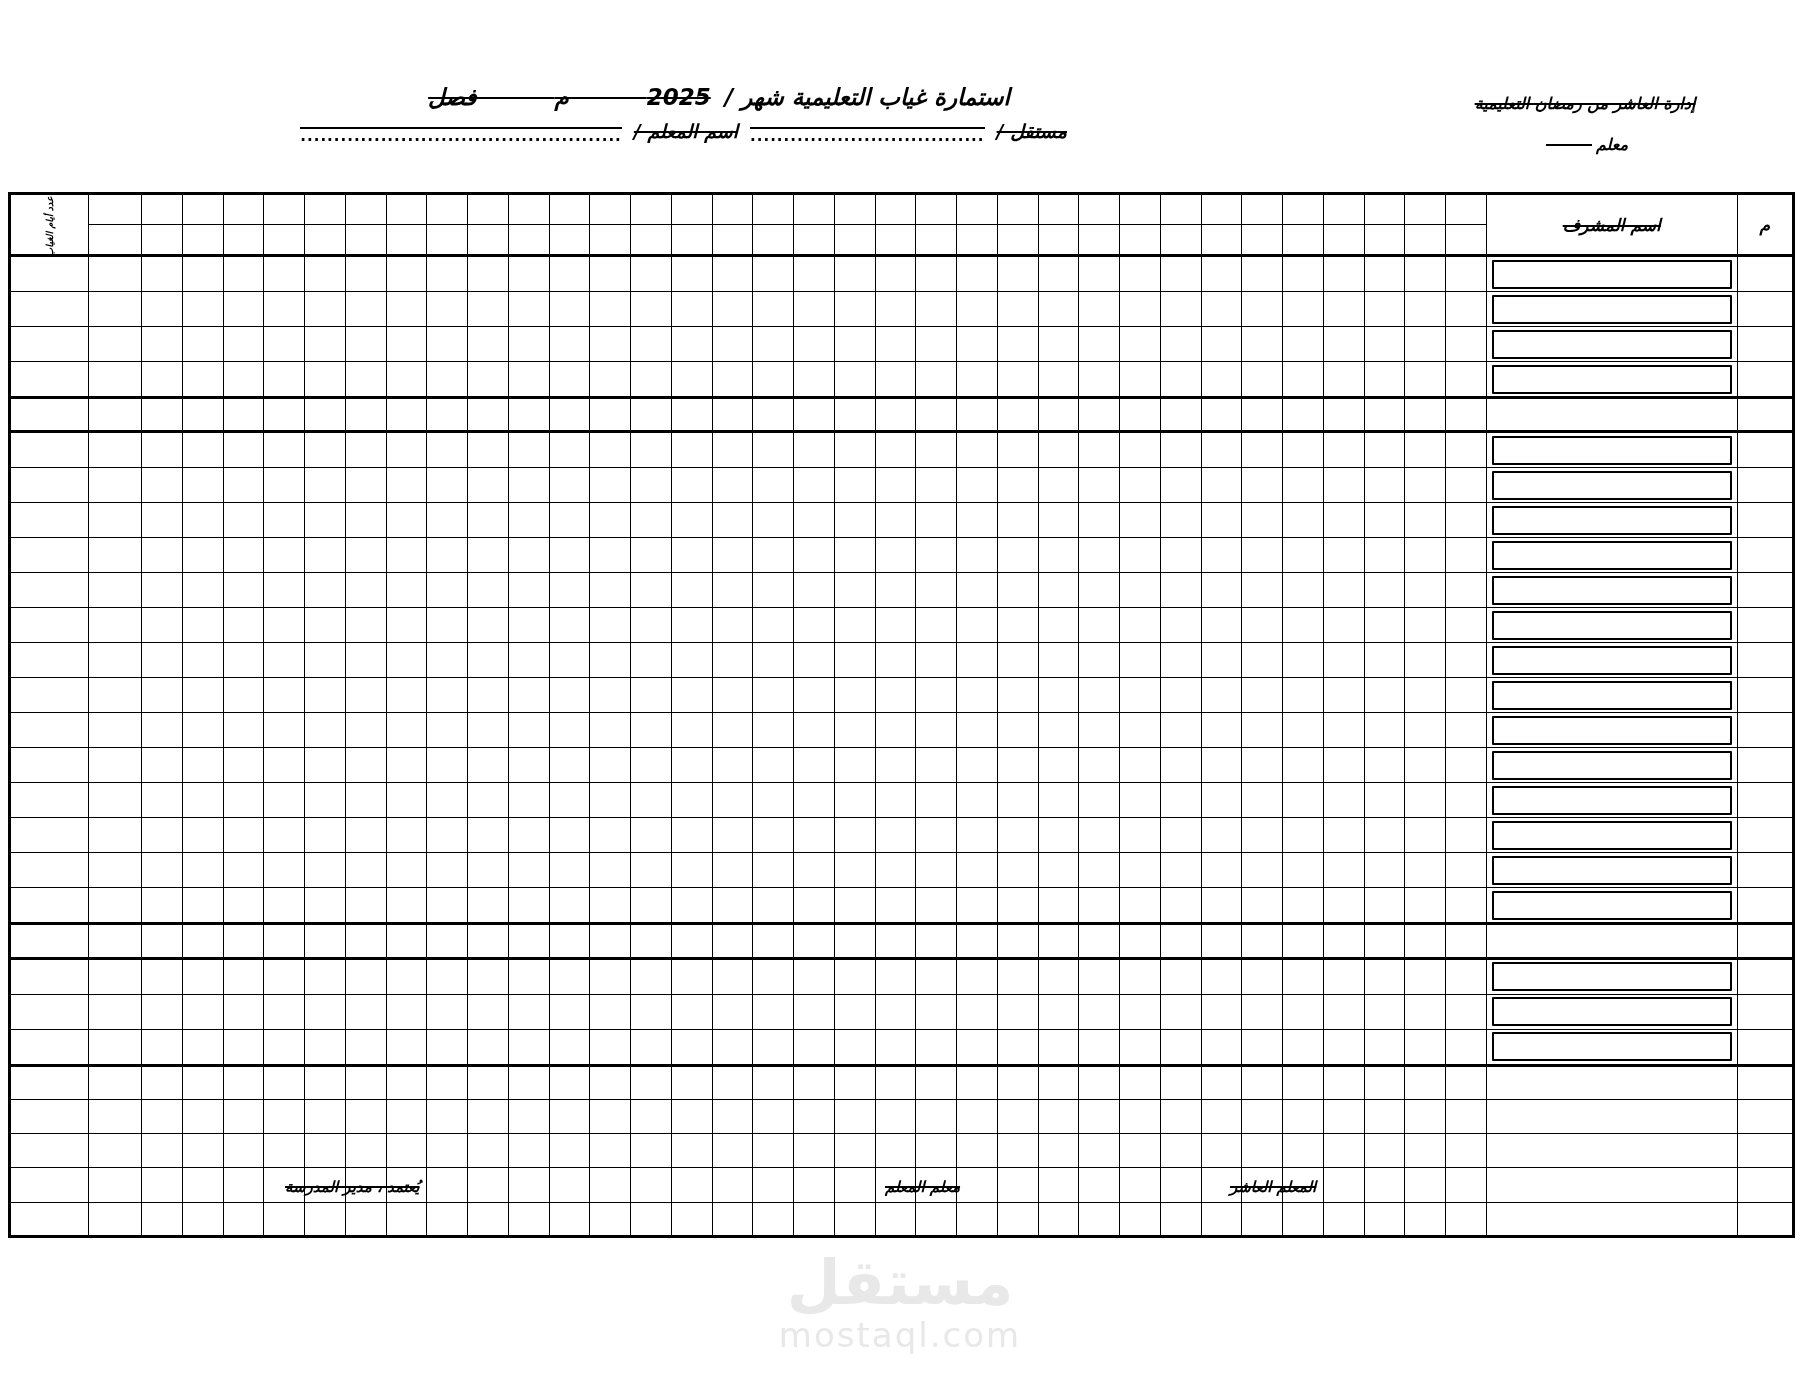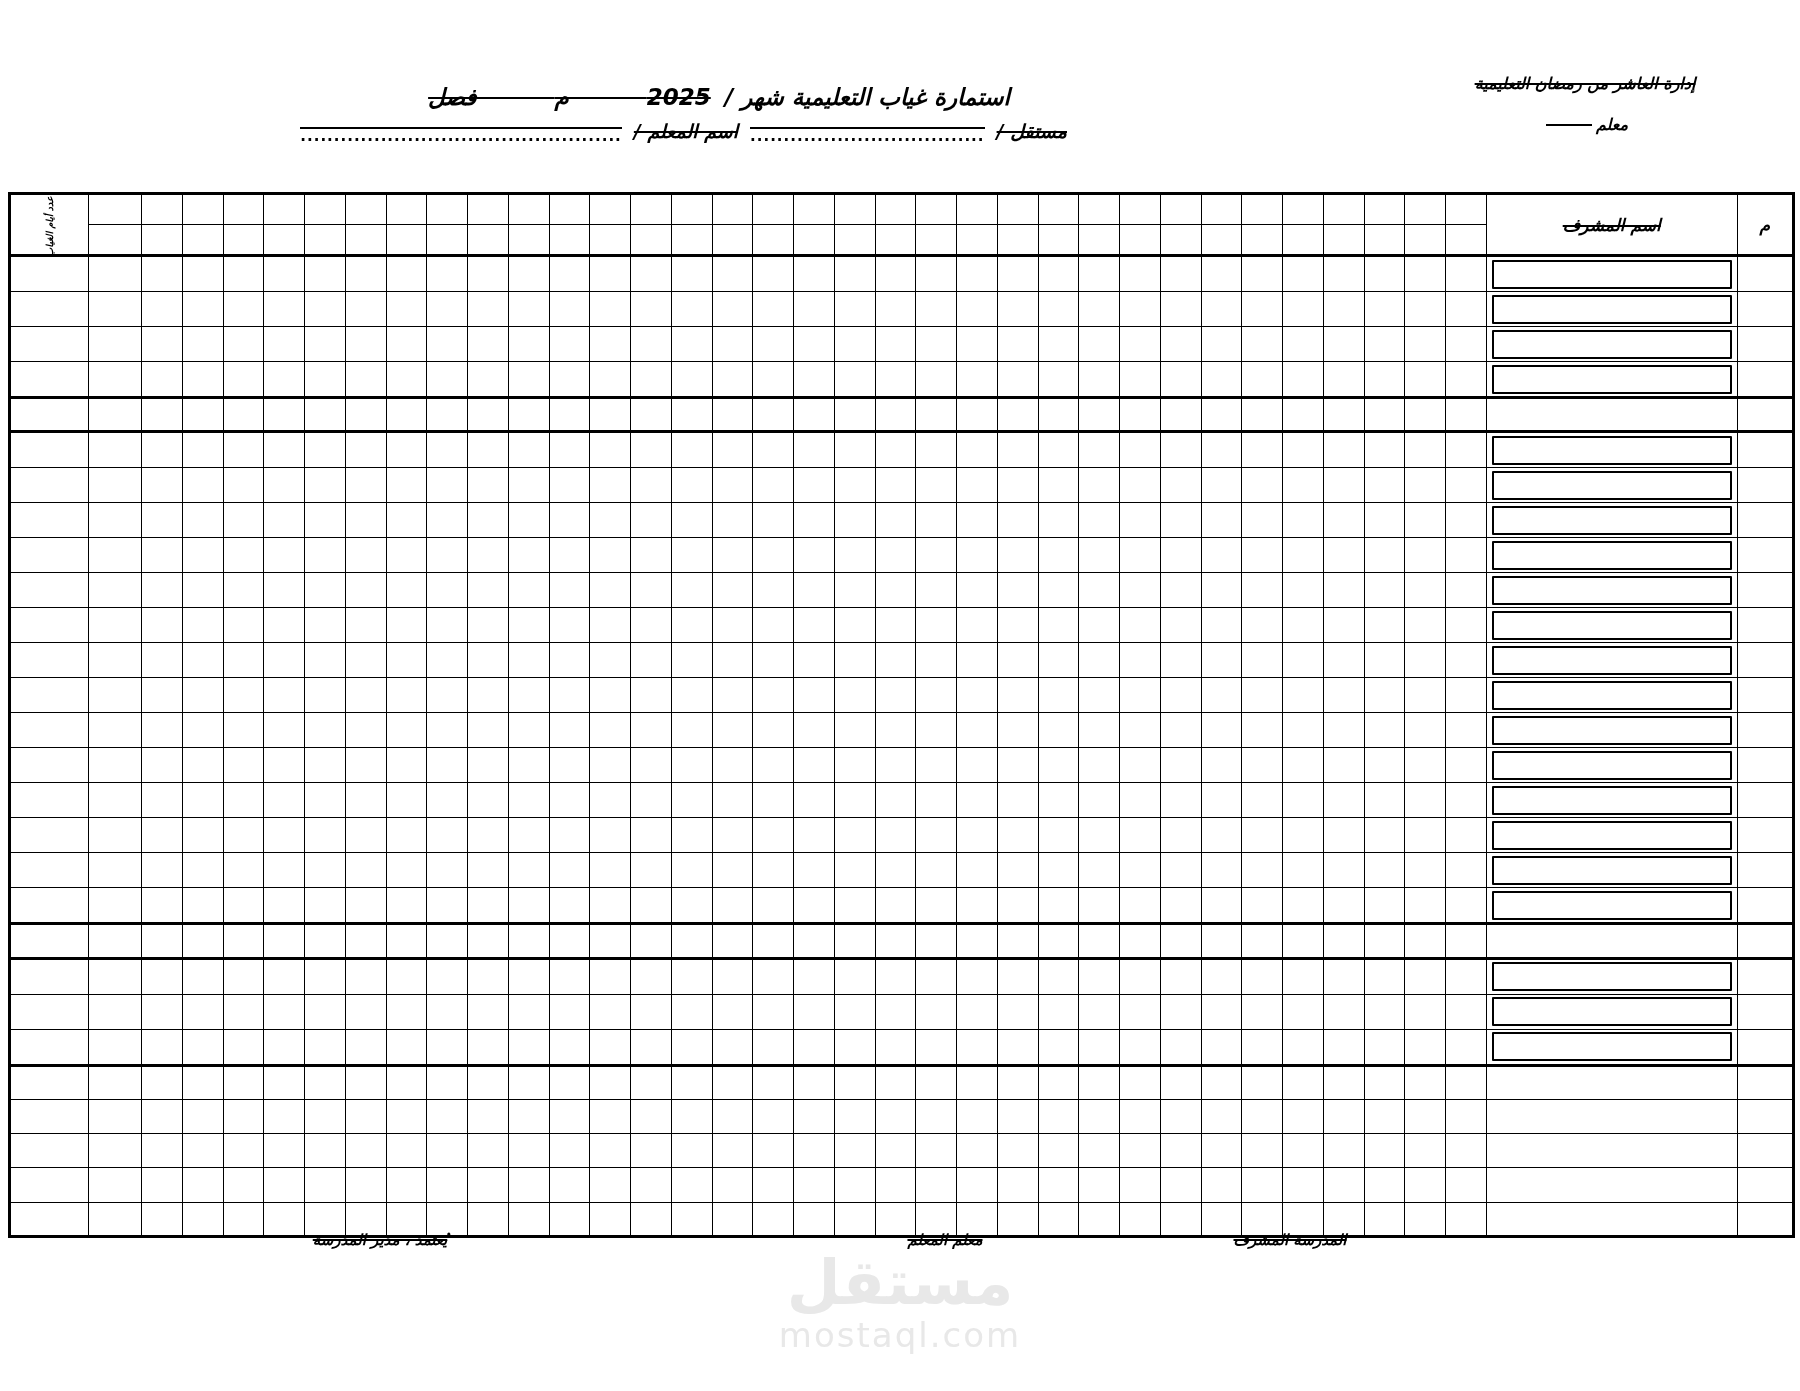--- a/index.html
+++ b/index.html
@@ -5,21 +5,21 @@
   html,body{margin:0;padding:0;}
   body{
     width:1800px;height:1391px;position:relative;background:#ffffff;
     font-family:"DejaVu Sans",sans-serif;color:#000;direction:rtl;overflow:hidden;
   }
   .script{font-style:italic;font-weight:bold;}
   .strike{text-decoration:line-through;text-decoration-thickness:2px;text-decoration-color:#000;}
 
   
   .org{position:absolute;left:1440px;top:74px;width:290px;text-align:center;}
-  .org-l1{font-size:16px;white-space:nowrap;}
+  .org-l1{font-size:16px;white-space:nowrap;margin-top:20px;}
   .org-l2{font-size:16px;margin-top:22px;}
   .dash-after::after{content:"";display:inline-block;width:46px;border-top:2.5px solid #000;vertical-align:4px;margin:0 4px;}
 
   
   .titleline{position:absolute;left:450px;top:84px;width:560px;text-align:center;font-size:23px;white-space:nowrap;}
   .yearterm{margin-right:6px;word-spacing:70px;}
   .fieldsline{position:absolute;left:310px;top:120px;width:760px;text-align:center;font-size:19px;white-space:nowrap;}
   .fieldsline > span{margin:0 3px;}
   .blank{
     display:inline-block;font-size:15px;font-weight:bold;letter-spacing:1px;
@@ -43,21 +43,21 @@
   .abs-h{overflow:visible;}
   .vtext{
     display:inline-block;transform:rotate(-90deg);transform-origin:center;
     font-size:9.5px;font-weight:bold;font-style:italic;white-space:nowrap;line-height:11px;
   }
   .namebox{margin:2.5px 5px;height:25px;border:2.2px solid #000;border-radius:1px;background:#fff;}
   tr.gap td{border-top-width:3.2px;border-bottom-width:3.2px;}
   tr.thicktop td{border-top-width:3.2px;}
 
   
-  .sig{position:absolute;top:1231px;font-size:15px;text-align:center;white-space:nowrap;}
+  .sig{position:absolute;top:1178px;font-size:15px;text-align:left;white-space:nowrap;}
   .sig-principal{left:285px;width:190px;}
   .sig-teacher{left:885px;width:120px;}
   .sig-supervisor{left:1230px;width:120px;}
 
   
   .wm{position:absolute;left:755px;top:1250px;width:290px;text-align:center;color:#e8e8e8;direction:ltr;}
   .wm-ar{font-size:62px;font-weight:bold;line-height:1.05;font-family:"DejaVu Sans",sans-serif;}
   .wm-en{font-size:34px;letter-spacing:2px;margin-top:0px;font-family:"DejaVu Sans",sans-serif;}
 </style>
 </head>
@@ -1333,18 +1333,18 @@
         <td class="day-cell"></td>
         <td class="day-cell"></td>
         <td class="day-cell"></td>
         <td class="abs-cell"></td>
       </tr>
     </tbody>
   </table>
 
 <div class="sig sig-principal script strike">يُعتمد ، مدير المدرسة</div>
 <div class="sig sig-teacher script strike">معلم المعلم</div>
-<div class="sig sig-supervisor script strike">المدرسة المشرف</div>
+<div class="sig sig-supervisor script strike">المعلم العاشر</div>
 
 <div class="wm">
   <div class="wm-ar">مستقل</div>
   <div class="wm-en">mostaql.com</div>
 </div>
 
 </body></html>

